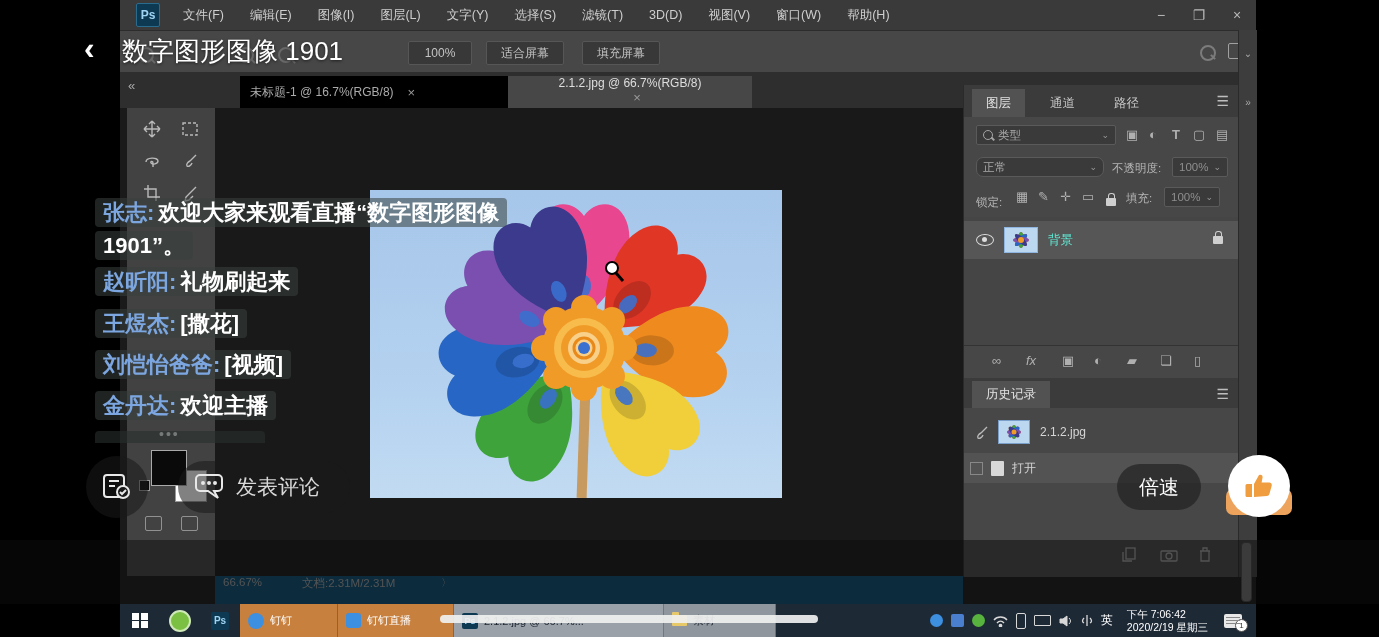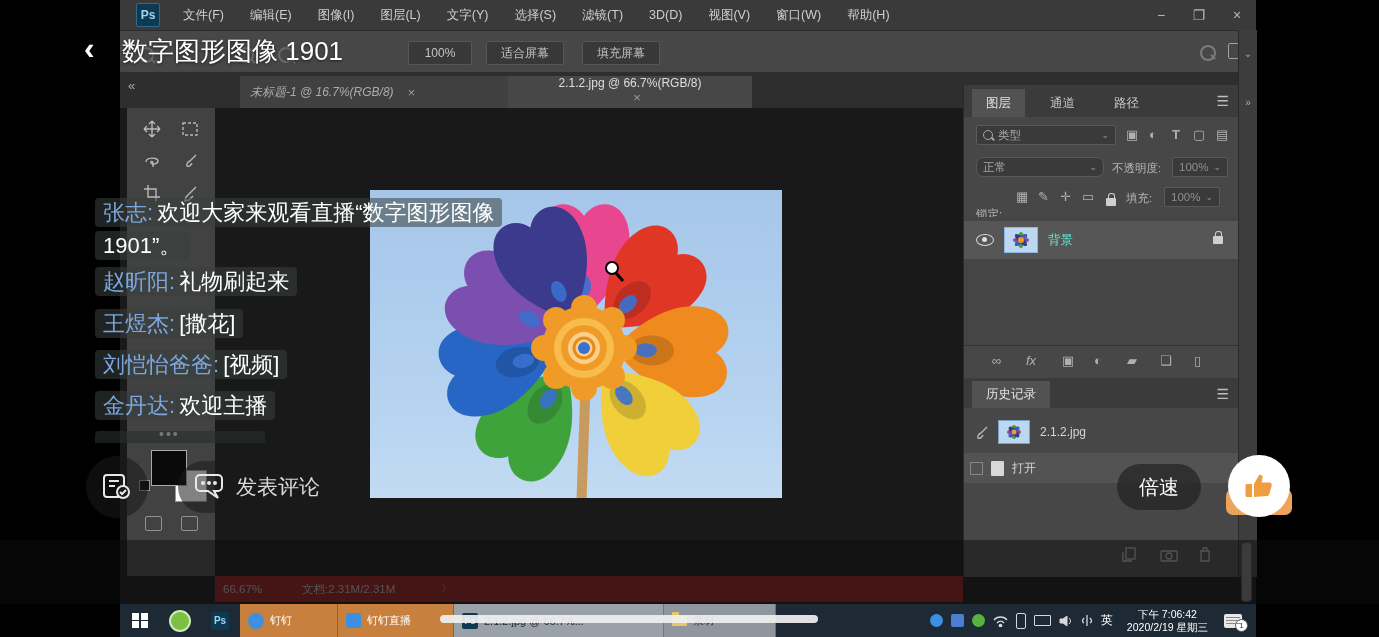--- a/index.html
+++ b/index.html
@@ -56,45 +56,45 @@
   .lock-ico::before{content:"";position:absolute;left:1.5px;top:-5px;width:5px;height:5px;border:1.5px solid #cfcfcf;border-bottom:none;border-radius:3px 3px 0 0;}
   .divline{position:absolute;left:0;width:275px;height:1px;background:#333;}
   .histhdr{position:absolute;left:0;width:275px;height:30px;background:#3b3b3b;}
   .hist-row{position:absolute;left:0;width:275px;display:flex;align-items:center;font-size:12px;color:#d6d6d6;}
   .checkbox{width:11px;height:11px;border:1px solid #888;margin:0 8px 0 6px;}
   .page-ico{width:13px;height:15px;background:#d8d8d8;border-radius:1px;margin-right:8px;}
   .rstrip{left:1118px;top:30px;width:18px;height:547px;background:#3d3d3d;border-left:1px solid #2a2a2a;
           color:#a8a8a8;font-size:10px;text-align:center;}
   .scrollbar{position:absolute;left:2px;top:512px;width:9px;height:58px;background:#6b6b6b;border:1px solid #444;border-radius:4px;}
   
-  .statusbar{left:95px;top:576px;width:748px;height:26px;background:#7f1d1d;color:#9b9b9b;font-size:11.5px;
-             display:flex;align-items:center;}
+  .statusbar{left:95px;top:576px;width:748px;height:38px;background:#0c4a6e;color:#9b9b9b;font-size:11.5px;
+             display:flex;align-items:flex-start;}
   
   .taskbar{left:0;top:604px;width:1136px;height:33px;background:#1e2936;display:flex;align-items:center;}
   .tb-ico{width:40px;height:33px;display:flex;align-items:center;justify-content:center;}
   .win-logo{display:grid;grid-template-columns:7px 7px;grid-gap:1.5px;}
   .win-logo div{width:7px;height:7px;background:#fff;}
   .tb-task{height:33px;display:flex;align-items:center;font-size:11px;padding:0 8px;box-sizing:border-box;border-right:1px solid rgba(0,0,0,.25);}
   .tb-orange{background:#c8803f;color:#fff;}
   .tb-gray{background:#9aa1a9;color:#1d2530;}
   .ps-sq{width:16px;height:16px;background:#0d3a52;color:#9fd4f2;font-size:9px;font-weight:bold;
          display:flex;align-items:center;justify-content:center;margin-right:6px;border-radius:2px;}
   .folder-ico{width:15px;height:11px;background:#e8c96a;border-radius:1px;position:relative;margin-right:6px;}
   .folder-ico::before{content:"";position:absolute;left:0;top:-3px;width:7px;height:3px;background:#e8c96a;border-radius:1px 1px 0 0;}
   .tray{margin-left:auto;display:flex;align-items:center;height:33px;}
   .tray-ico{margin:0 4px;display:flex;align-items:center;justify-content:center;}
-  .clock{font-size:10.5px;color:#fff;text-align:center;line-height:13px;margin:0 10px;white-space:nowrap;}
+  .clock{font-size:10.5px;color:#fff;line-height:13px;margin:0 10px;white-space:nowrap;}
   .notif{position:relative;width:18px;height:14px;background:#e8e8e8;border-radius:2px;margin:0 14px 0 6px;}
   .notif::after{content:"";position:absolute;left:2px;top:3px;width:14px;height:1.5px;background:#888;box-shadow:0 3px 0 #888,0 6px 0 #888;}
   .notif-badge{position:absolute;right:-6px;bottom:-4px;width:11px;height:11px;border:1px solid #555;border-radius:50%;
                background:#fff;color:#333;font-size:8px;display:flex;align-items:center;justify-content:center;}
   
   .back-btn{left:84px;top:30px;color:#fff;font-size:32px;font-weight:bold;text-shadow:0 1px 3px rgba(0,0,0,.6);}
   .page-title{left:122px;top:34px;color:#fff;font-size:26px;text-shadow:0 1px 3px rgba(0,0,0,.6);white-space:nowrap;}
-  .chat-msg{position:absolute;left:95px;max-width:470px;font-size:22px;line-height:33px;color:#fff;}
+  .chat-msg{position:absolute;left:95px;max-width:470px;font-size:22px;line-height:33px;color:#fff;font-weight:bold;}
   .bubble{background:rgba(56,66,62,.55);border-radius:4px;padding:2px 8px;box-decoration-break:clone;-webkit-box-decoration-break:clone;}
   .chat-name{color:#7ca6e0;margin-right:4px;}
   .comment-circle{left:86px;top:456px;width:62px;height:62px;border-radius:50%;background:rgba(25,25,25,.55);
                   display:flex;align-items:center;justify-content:center;}
   .comment-pill{left:178px;top:461px;width:172px;height:52px;border-radius:26px;background:rgba(25,25,25,.55);
                 display:flex;align-items:center;color:#d8d8d8;font-size:21px;}
   .player-strip{left:0;top:540px;width:1379px;height:64px;background:rgba(12,12,12,.5);}
   .speed-pill{left:1117px;top:464px;width:84px;height:46px;border-radius:23px;background:rgba(35,35,35,.72);
               color:#fff;font-size:20px;display:flex;align-items:center;justify-content:center;}
   .like-badge{left:1226px;top:441px;width:66px;height:26px;border-radius:7px;background:#eda35c;color:#0f172a;
@@ -136,21 +136,21 @@
       <div class="opt-btn" style="left:366px;width:76px;">适合屏幕</div>
       <div class="opt-btn" style="left:462px;width:76px;">填充屏幕</div>
       <div class="abs" style="right:40px;top:14px;color:#a8a8a8;font-size:12px;">
         <span class="dim-mag" style="position:static;display:inline-block;opacity:.8;"></span>
       </div>
       <div class="abs" style="right:8px;top:12px;width:18px;height:14px;border:1.5px solid #a0a0a0;border-radius:2px;"></div>
     </div>
 
     <div class="abs tabbar">
       <span class="abs" style="left:8px;top:6px;color:#a8a8a8;font-size:13px;">«</span>
-      <div class="doc-tab" style="left:120px;width:266px;background:#404040;color:#ababab;font-style:italic;">
+      <div class="doc-tab" style="left:120px;width:266px;background:#000000;color:#ababab;">
         <span>未标题-1 @ 16.7%(RGB/8)</span>
         <span class="tab-close">×</span>
       </div>
       <div class="doc-tab" style="left:388px;width:224px;background:#474747;color:#dedede;flex-direction:column;">
         <span>2.1.2.jpg @ 66.7%(RGB/8)</span>
         <span class="tab-close">×</span>
       </div>
     </div>
 
     <div class="abs toolpanel">
@@ -286,21 +286,21 @@
       <div class="field" style="left:12px;top:72px;width:128px;border-radius:7px;">
         <span>正常</span>
         <span class="chev">⌄</span>
       </div>
       <span class="plabel" style="left:148px;top:76px;">不透明度:</span>
       <div class="field" style="left:208px;top:72px;width:56px;color:#8e8e8e;">
         <span>100%</span>
         <span class="chev">⌄</span>
       </div>
 
-      <span class="plabel" style="left:12px;top:122px;">锁定:</span>
+      <span class="plabel" style="left:12px;top:110px;">锁定:</span>
       <span class="pico" style="left:52px;top:104px;">▦</span>
       <span class="pico" style="left:74px;top:104px;">✎</span>
       <span class="pico" style="left:96px;top:104px;">✛</span>
       <span class="pico" style="left:118px;top:104px;">▭</span>
       <span class="abs" style="left:142px;top:107px;"><span class="lock-ico" style="display:inline-block;"></span></span>
       <span class="plabel" style="left:162px;top:106px;">填充:</span>
       <div class="field" style="left:200px;top:102px;width:56px;color:#8e8e8e;">
         <span>100%</span>
         <span class="chev">⌄</span>
       </div>

